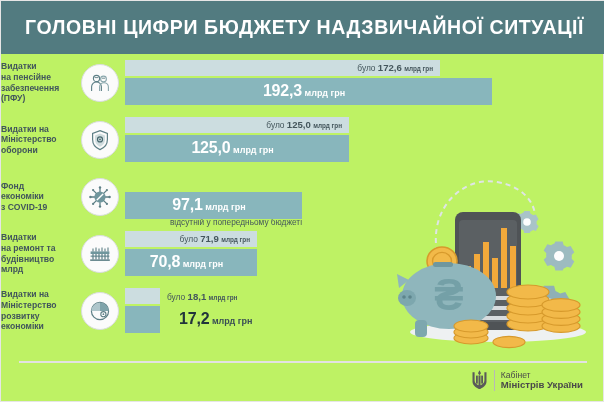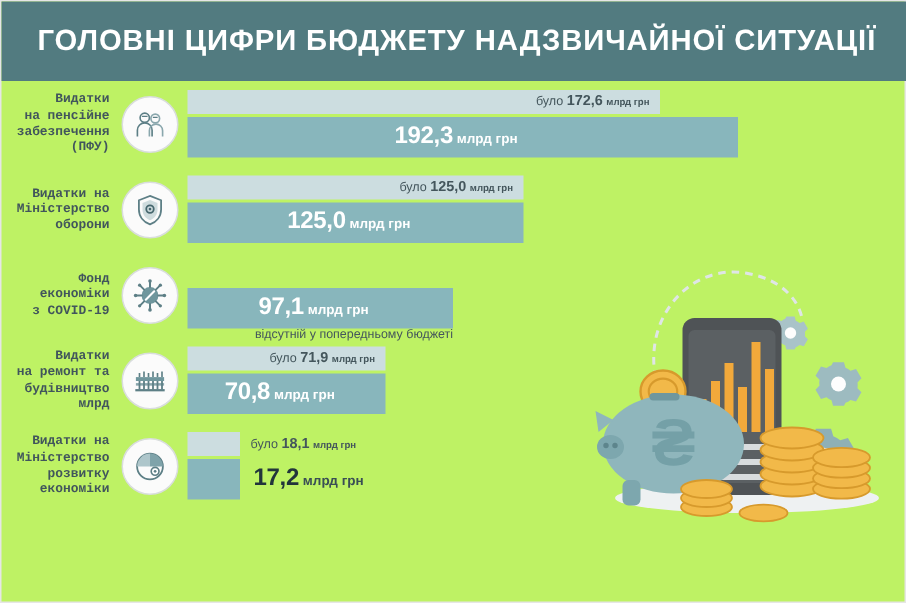--- a/index.html
+++ b/index.html
@@ -36,27 +36,26 @@
   
   .rows { position: absolute; left: 0; top: 53px; width: 604px; }
   .row {
     position: relative;
     display: flex;
     align-items: center;
     height: 57px;
   }
   .row-label {
     width: 78px;
-    text-align: right;
+    text-align: left;
     padding-right: 6px;
     font-size: 8.6px;
     line-height: 10.6px;
     color: #41555c;
     font-weight: bold;
-    font-family: Liberation Mono, monospace;
   }
   .row-icon {
     width: 38px; height: 38px;
     flex: 0 0 38px;
     border-radius: 50%;
     border: 1px solid #d9dddd;
     background: #fbfbfb;
     display: flex; align-items: center; justify-content: center;
     margin-left: 2px; margin-right: 6px;
   }
@@ -93,21 +92,21 @@
     font-size: 8.3px; color: #44565c; margin-top: 40px;
   }
 
   .lbl-new {
     color: #ffffff; padding-right: 9px;
     font-size: 9.2px; font-weight: bold;
   }
   .lbl-new .big { font-size: 16px; font-weight: bold; letter-spacing: -0.2px; }
   .lbl-new .unit { font-size: 9px; font-weight: bold; }
   .lbl-new.outside {
-    position: absolute; left: 100%; padding-left: 9px; padding-right: 0;
+    position: absolute; left: 100%; padding-left: 19px; padding-right: 0;
     top: 50%; transform: translateY(-50%);
     color: #2e4248;
   }
   .lbl-new.outside .big { color: #22353b; }
   .lbl-new.outside .unit { color: #3a4e55; }
 
   
   .illustration {
     position: absolute; left: 392px; top: 155px;
     width: 206px; height: 196px;
@@ -399,14 +398,34 @@
         <g fill="#f2b949" stroke="#d79a2c" stroke-width="1.2">
           <ellipse cx="78" cy="182" rx="17" ry="6"></ellipse>
           <ellipse cx="78" cy="176" rx="17" ry="6"></ellipse>
           <ellipse cx="78" cy="170" rx="17" ry="6"></ellipse>
         </g>
         <ellipse cx="116" cy="186" rx="16" ry="5.6" fill="#f2b949" stroke="#d79a2c" stroke-width="1.2"></ellipse>
       </g>
     </svg>
   </div>
 
+  <div class="footer">
+    <div class="footer-rule"></div>
+    <div class="footer-logo">
+      <svg class="trident" width="17" height="22" viewBox="0 0 17 22">
+        <path d="M8.5 1.2 L10 4.2 L8.5 6.2 L7 4.2 Z" fill="#5a5a5a"></path>
+        <path d="M1.5 3.2 L3.6 3.2 L3.6 11.5 C3.6 14 5.6 15.6 8.5 16.4
+                 C11.4 15.6 13.4 14 13.4 11.5 L13.4 3.2 L15.5 3.2
+                 L15.5 12.4 C15.5 16 12.6 18.6 8.5 19.9
+                 C4.4 18.6 1.5 16 1.5 12.4 Z" fill="#5a5a5a"></path>
+        <rect x="7.5" y="6.4" width="2" height="13.4" fill="#5a5a5a"></rect>
+        <rect x="5" y="6.6" width="1.8" height="8" fill="#5a5a5a"></rect>
+        <rect x="10.2" y="6.6" width="1.8" height="8" fill="#5a5a5a"></rect>
+      </svg>
+      <div class="footer-divider"></div>
+      <div class="footer-text">
+        <div class="l1">Кабінет</div>
+        <div class="l2">Міністрів України</div>
+      </div>
+    </div>
+  </div>
 
 </div>
 
 </body></html>

